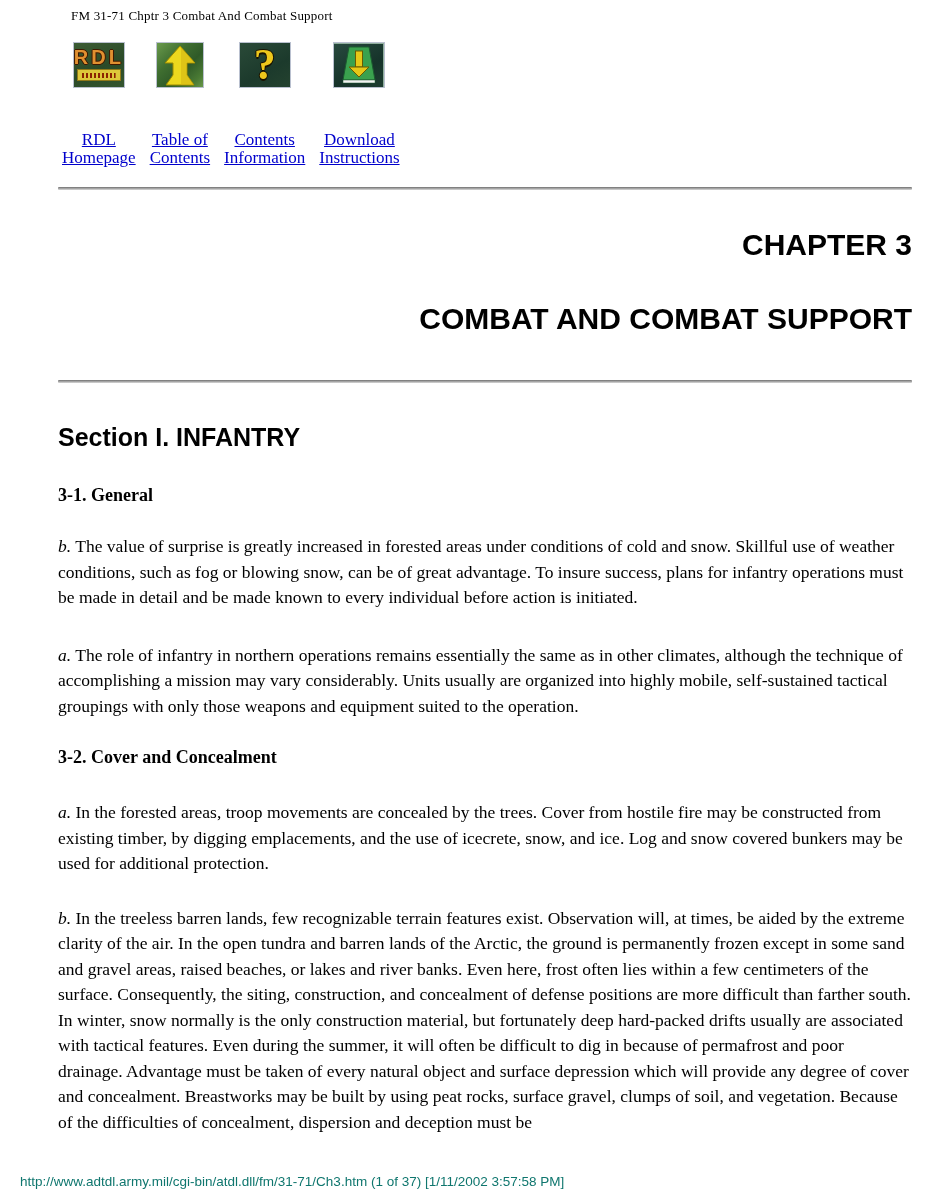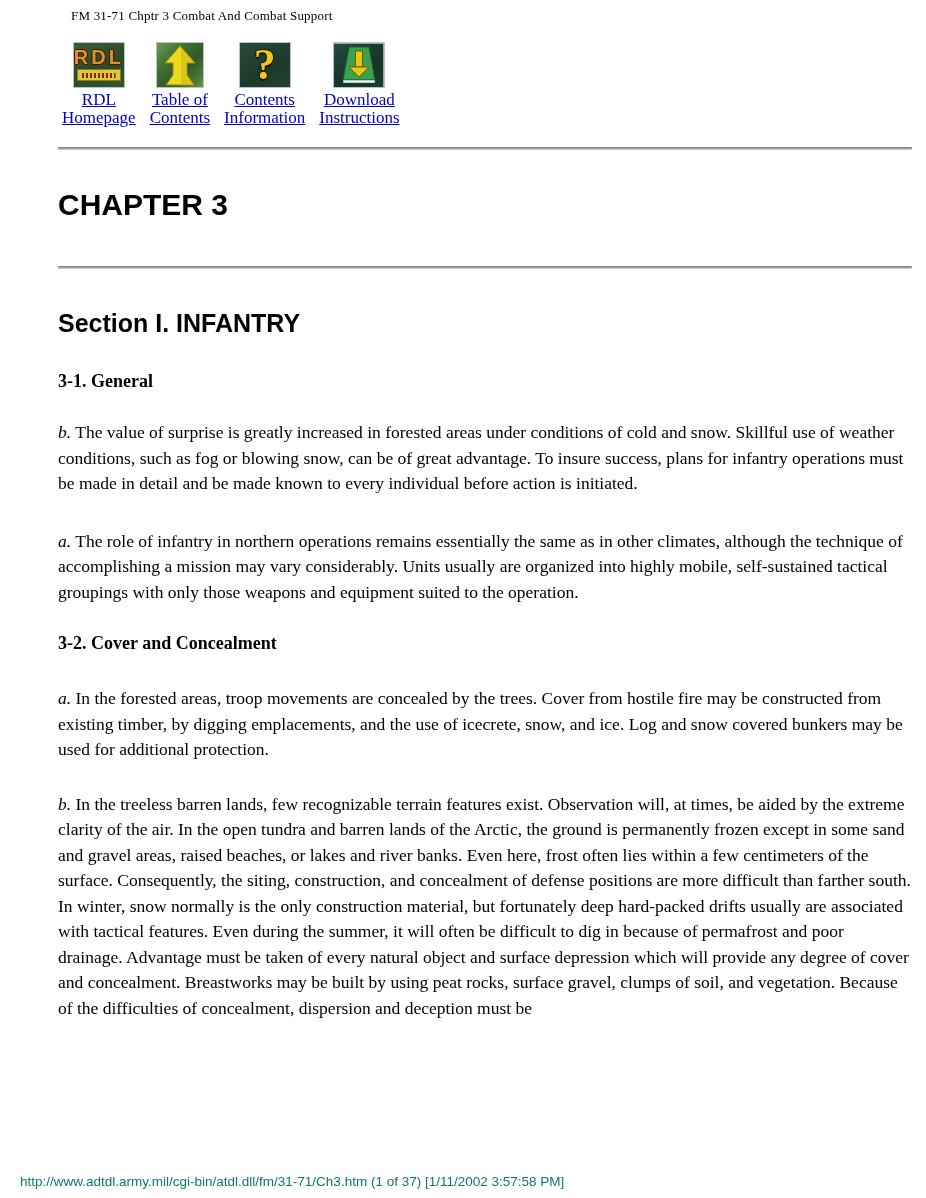--- a/index.html
+++ b/index.html
@@ -6,21 +6,21 @@
   body {
     width:926px; height:1198px; position:relative; overflow:hidden;
     font-family:"Liberation Serif", serif; color:#000;
   }
   .page { padding:6px 14px 0 14px; position:relative;margin-left:44px; }
 
   .doc-title { font-size:13px; margin:2px 0 0 13px; letter-spacing:0.2px; }
 
   
   .nav { display:flex; align-items:flex-start; gap:14px; margin-top:18px; margin-left:4px; }
-  .nav-item { display:flex; flex-direction:column; align-items:center; text-decoration:none; }
+  .nav-item { display:flex; flex-direction:column; align-items:center; text-decoration:none;gap:40px; }
   .icon-box { width:52px; height:46px; margin-bottom:3px; position:relative; overflow:hidden;
               border:1px solid #b9c0cf; box-sizing:border-box; }
   .nav-label { font-size:17px; color:#0000cc; text-decoration:underline; text-align:center;
                line-height:17px; white-space:nowrap; }
   .nav-label div { margin-bottom:1px; }
 
   
   .rdl-bg { position:absolute; inset:0; background:linear-gradient(160deg,#3c5c34,#2a4a28 55%,#35552f); }
   .rdl-letters { position:absolute; top:3px; left:0; right:0; text-align:center;
     font-family:"Liberation Sans",sans-serif; font-weight:bold; font-size:20px; letter-spacing:3px;
@@ -45,21 +45,21 @@
     border-top:1px solid #8fae9c; border-right:1px solid #8fae9c; box-sizing:border-box; }
 
   
   .rule { height:3px; background:linear-gradient(#6f6f6f,#d9d9d9); border-radius:1px; }
   .rule-1 { margin-top:20px; }
   .rule-2 { margin-top:44px; }
 
   
   .chapter-label, .chapter-title {
     font-family:"Liberation Sans",sans-serif; font-weight:bold; font-size:30px;
-    text-align:left; line-height:34px; }
+    text-align:right; line-height:34px; }
   .chapter-label { margin-top:38px; }
   .chapter-title { margin-top:40px; }
   .section-title {
     font-family:"Liberation Sans",sans-serif; font-weight:bold; font-size:25px;
     text-align:left; line-height:29px; margin-top:40px; }
   .block-heading { font-size:18px; font-weight:bold; line-height:21px; }
   .bh-1 { margin-top:33px; }
   .bh-2 { margin-top:28px; }
 
   
@@ -134,20 +134,21 @@
         <div>Download</div>
         <div>Instructions</div>
       </span>
     </a>
 
   </div>
 
   <div class="rule rule-1"></div>
 
   <div class="chapter-label">CHAPTER 3</div>
+  <div class="chapter-title">COMBAT AND COMBAT SUPPORT</div>
 
   <div class="rule rule-2"></div>
 
   <div class="section-title">Section I. INFANTRY</div>
 
   <div class="block-heading bh-1">3-1. General</div>
 
   <div class="para p-2"><span class="lead">b.</span> <span>The value of surprise is greatly increased in forested areas under conditions of cold and snow. Skillful use of weather conditions, such as fog or blowing snow, can be of great advantage. To insure success, plans for infantry operations must be made in detail and be made known to every individual before action is initiated.</span></div>
 
   <div class="para p-1"><span class="lead">a.</span> <span>The role of infantry in northern operations remains essentially the same as in other climates, although the technique of accomplishing a mission may vary considerably. Units usually are organized into highly mobile, self-sustained tactical groupings with only those weapons and equipment suited to the operation.</span></div>

